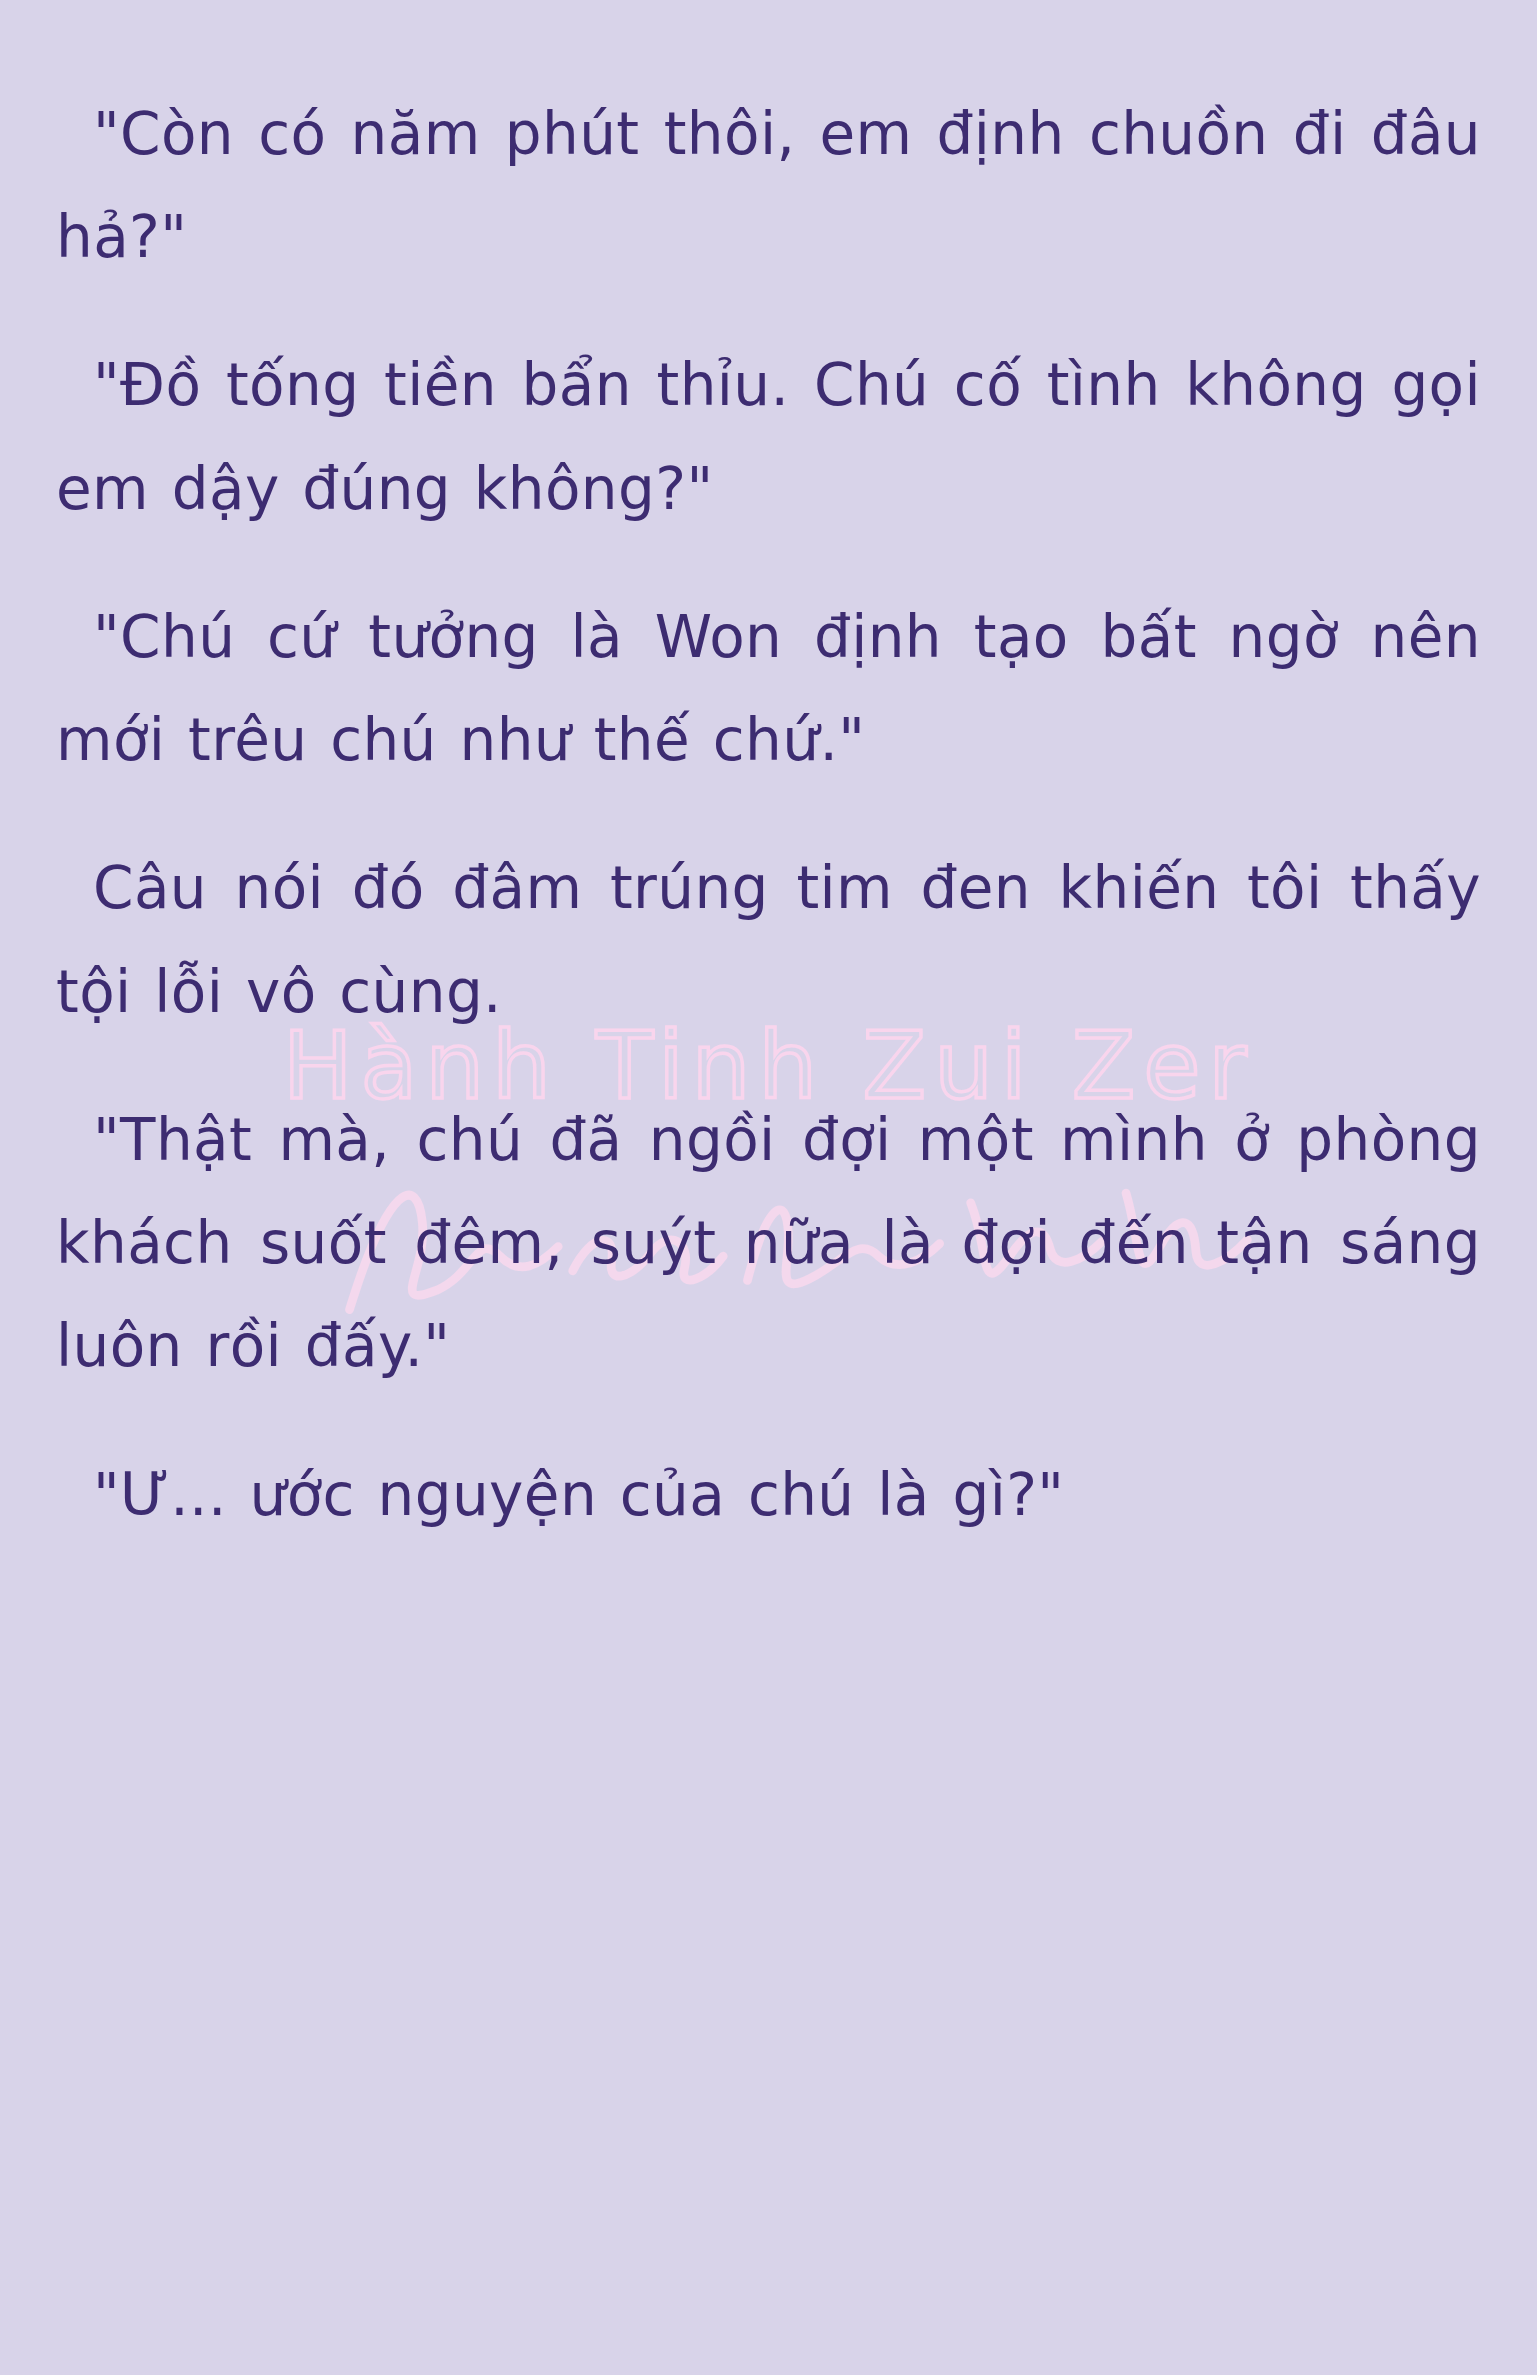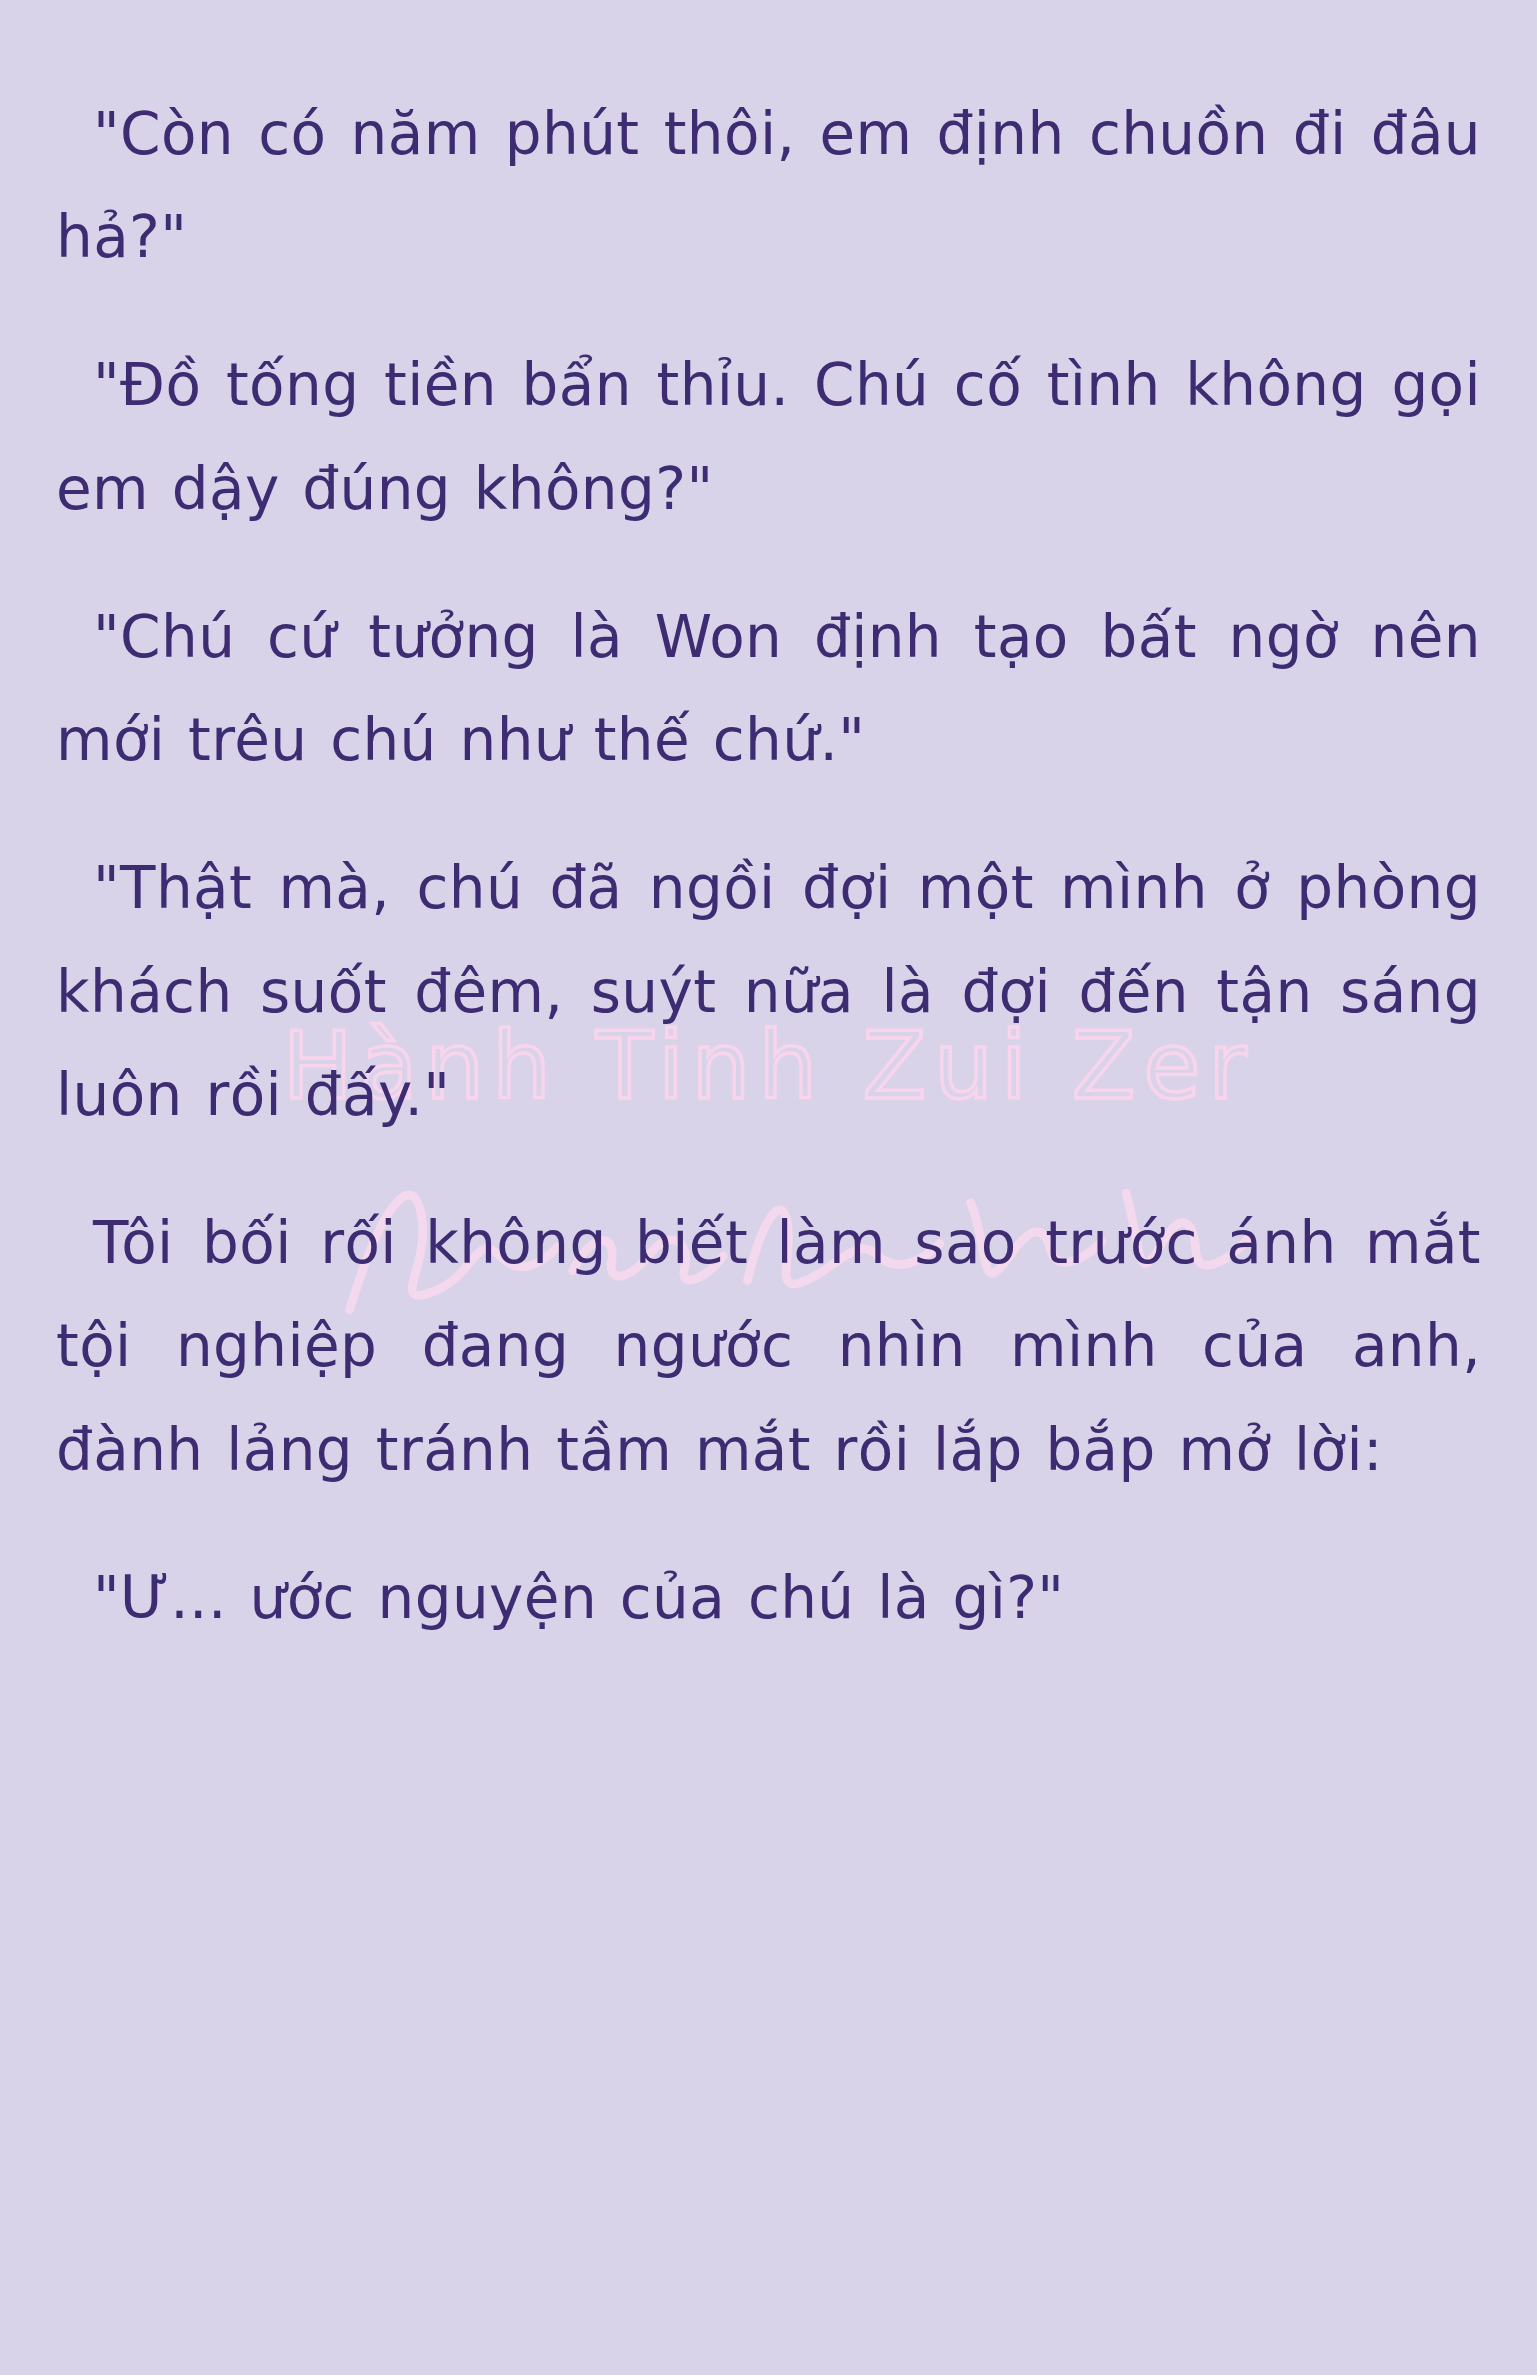--- a/index.html
+++ b/index.html
@@ -73,19 +73,19 @@
     <path d="M250 110 C 270 70, 295 70, 290 100 C 286 125, 310 118, 330 92 C 350 66, 372 80, 365 108 C 360 130, 388 118, 405 95" stroke="#f9d9ee" stroke-width="9" stroke-linecap="round"></path>
     <path d="M430 120 C 450 40, 470 30, 472 70 C 474 105, 455 140, 500 115 C 530 98, 545 75, 565 95 C 585 113, 610 100, 628 82" stroke="#f9d9ee" stroke-width="9" stroke-linecap="round"></path>
     <path d="M660 40 C 680 90, 668 140, 700 95 C 720 66, 735 60, 742 88 C 748 112, 775 100, 795 80" stroke="#f9d9ee" stroke-width="9" stroke-linecap="round"></path>
     <path d="M820 30 C 835 80, 830 130, 855 85 C 875 48, 890 55, 892 90 C 894 118, 925 100, 945 78" stroke="#f9d9ee" stroke-width="9" stroke-linecap="round"></path>
   </svg>
 
   <div class="content">
     <p>"Còn có năm phút thôi, em định chuồn đi đâu hả?"</p>
     <p>"Đồ tống tiền bẩn thỉu. Chú cố tình không gọi em dậy đúng không?"</p>
     <p>"Chú cứ tưởng là Won định tạo bất ngờ nên mới trêu chú như thế chứ."</p>
+    <p>Câu nói đó đâm trúng tim đen khiến tôi thấy tội lỗi vô cùng.</p>
     <p>"Thật mà, chú đã ngồi đợi một mình ở phòng khách suốt đêm, suýt nữa là đợi đến tận sáng luôn rồi đấy."</p>
-    <p>Tôi bối rối không biết làm sao trước ánh mắt tội nghiệp đang ngước nhìn mình của anh, đành lảng tránh tầm mắt rồi lắp bắp mở lời:</p>
     <p>"Ư... ước nguyện của chú là gì?"</p>
   </div>
 
 </div>
 
 
 </body></html>

